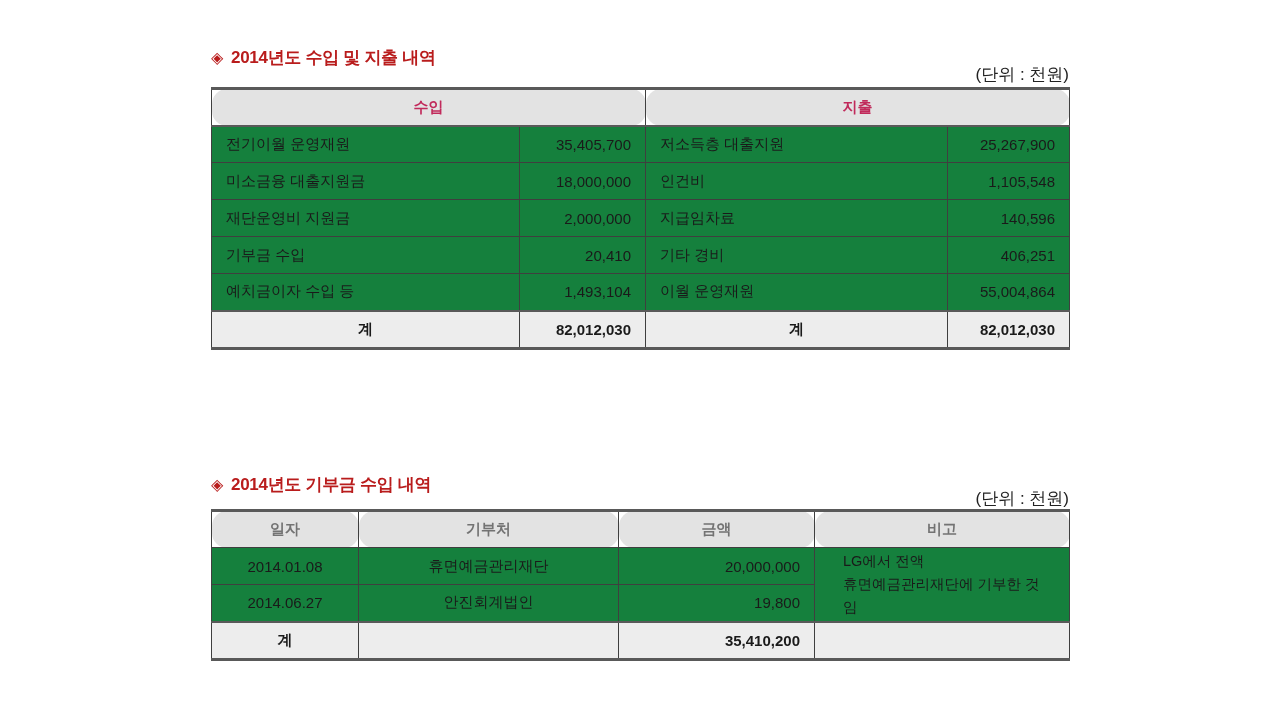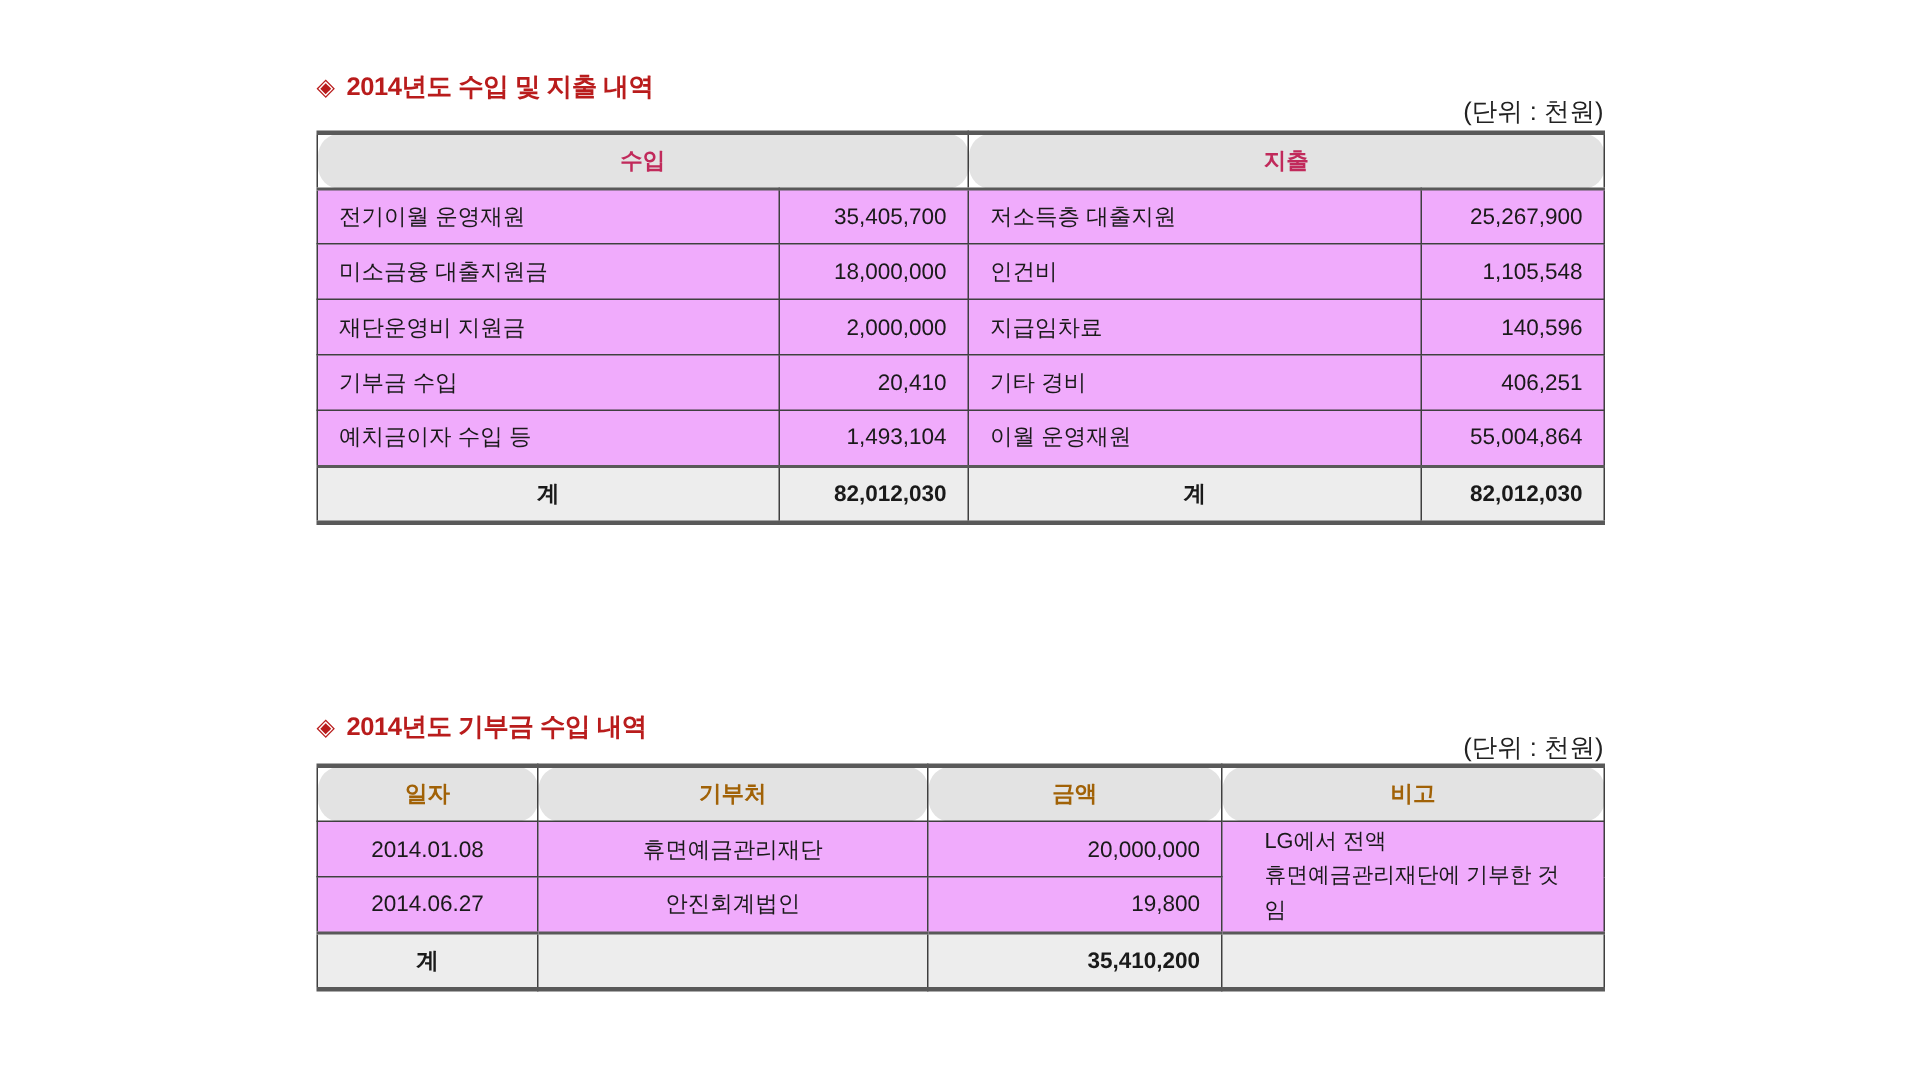--- a/index.html
+++ b/index.html
@@ -34,36 +34,36 @@
     table-layout: fixed;
     border-top: 3px solid #595959;
     border-bottom: 3px solid #595959;
     font-size: 15px;
   }
   table.fin td {
     border: 1px solid #3f3f3f;
     height: 37px;
     padding: 0 14px;
     vertical-align: middle;
-    background: #f0abfc;
+    background: #15803d;
   }
   table.fin tr.group-header td,
   table.fin tr.col-header td {
     background: #e3e3e3;
     font-weight: bold;
     text-align: center;
     padding: 0;
     border-radius: 15px;
   }
   table.fin tr.group-header td {
     color: #c12a5b;
     border-bottom: 2px solid #595959;
   }
   table.fin tr.col-header td { color: #111111; }
-  table.fin tr.header-red td { color: #a16207; }
+  table.fin tr.header-red td { color: #737373; }
   table.fin td.label { text-align: left; }
   table.fin td.amount { text-align: right; }
   table.fin td.center { text-align: center; }
   table.fin tr.total-row td {
     background: #ededed;
     font-weight: bold;
     border-top: 2px solid #595959;
     height: 38px;
   }
   table.fin td.remarks {

